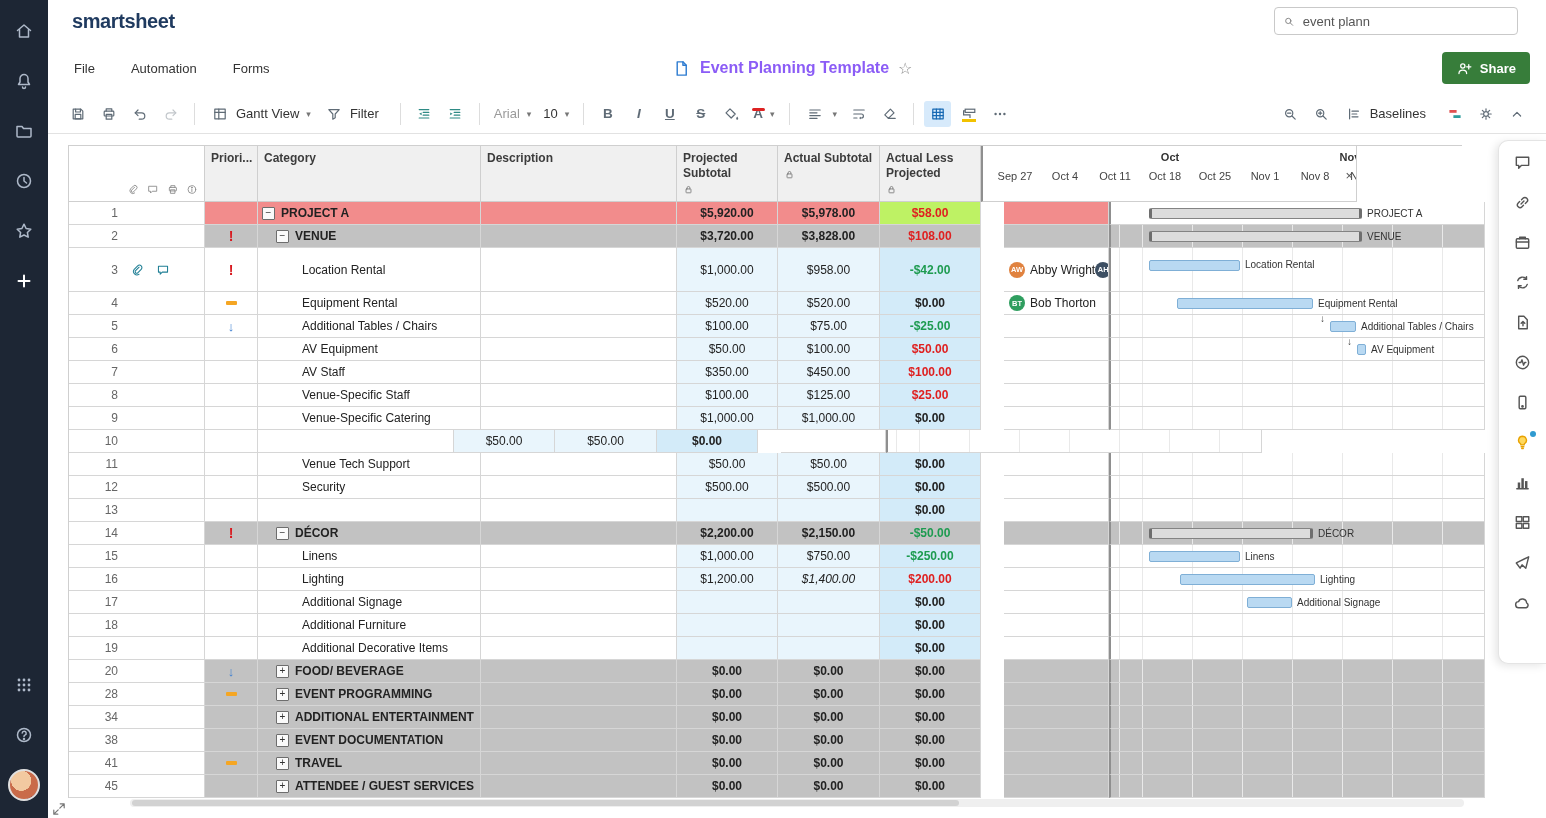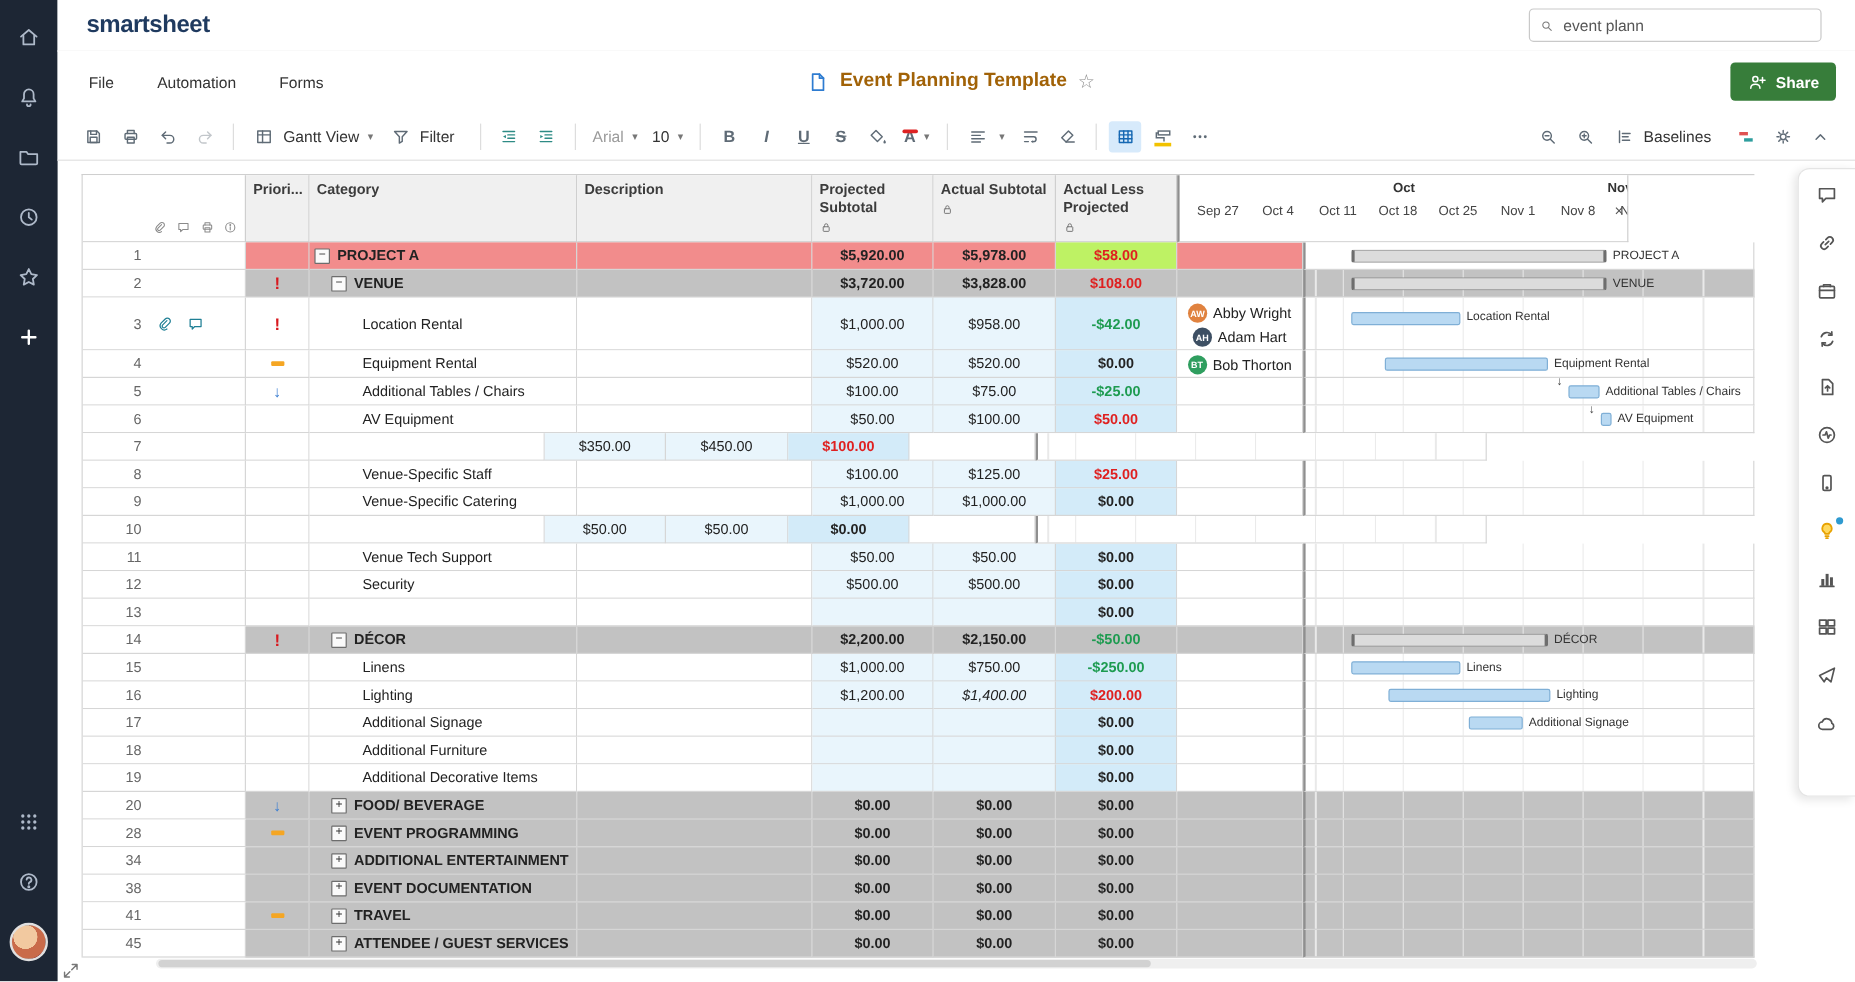--- a/index.html
+++ b/index.html
@@ -20,21 +20,21 @@
   .search svg{width:13px;height:13px;flex:none;}
   .search input{border:0;outline:0;width:100%;font-size:13px;color:#555;font-family:"Liberation Sans",sans-serif;background:transparent;}
 
   
   .menubar{position:absolute;left:48px;top:42px;right:0;height:52px;display:flex;align-items:center;background:#fff;}
   .menu-items{display:flex;gap:36px;margin-left:26px;}
   .menu-item{font-size:13px;color:#333;cursor:pointer;}
   .title-wrap{position:absolute;left:50%;transform:translateX(-52%);display:flex;align-items:center;gap:9px;}
   .sheet-icon{width:19px;height:19px;color:#2e7cd1;}
   .sheet-icon svg{width:19px;height:19px;}
-  .page-title{font-size:16px;font-weight:700;color:#a16207;}
+  .page-title{font-size:16px;font-weight:700;color:#8b5cf6;}
   .fav-star{font-size:16px;color:#8a8a8a;}
   .share-btn{margin-left:auto;margin-right:16px;height:32px;padding:0 14px;background:#377d3a;border:0;border-radius:4px;color:#fff;font-size:13px;font-weight:700;display:flex;align-items:center;gap:7px;cursor:pointer;font-family:"Liberation Sans",sans-serif;}
   .share-btn svg{width:17px;height:17px;}
 
   
   .toolbar{position:absolute;left:48px;top:94px;right:0;height:40px;border-bottom:1px solid #e2e2e2;display:flex;align-items:center;padding:0 14px;box-sizing:border-box;background:#fff;}
   .tbi{width:27px;height:26px;display:flex;align-items:center;justify-content:center;color:#5f6b76;border-radius:3px;cursor:pointer;flex:none;margin:0 2px;}
   .tbi svg{width:16px;height:16px;}
   .tbi.disabled{opacity:.38;}
   .tbi.teal{color:#2e8b85;}
@@ -87,21 +87,21 @@
   .kind-section .c.money,.kind-section .c.diff{font-weight:700;}
   .kind-item .c.money{background:#e9f5fc;}
   .kind-item .c.diff{background:#d3ebf9;}
   .cat{font-size:12px;}
   .kind-project .cat,.kind-section .cat{font-weight:700;}
   .tog{width:11px;height:11px;border:1px solid #6d6d6d;background:#fafafa;color:#333;font-size:10px;line-height:9px;text-align:center;margin-right:6px;flex:none;border-radius:1px;cursor:pointer;}
   .pri-high{color:#d8191f;font-weight:700;font-size:14px;margin:0 auto;}
   .pri-med{width:11px;height:4px;background:#f5a623;border-radius:1px;margin:0 auto;}
   .pri-low{color:#3d7fd1;font-weight:700;font-size:13px;margin:0 auto;}
   .person{display:flex;align-items:center;gap:5px;height:20px;}
-  .assigned-wrap{display:flex;flex-direction:column;justify-content:flex-end;}
+  .assigned-wrap{display:flex;flex-direction:row;justify-content:flex-start;margin-left:23px;}
   .av{width:16px;height:16px;border-radius:50%;color:#fff;font-size:7.5px;font-weight:700;display:flex;align-items:center;justify-content:center;flex:none;}
   .pname{font-size:12px;color:#222;}
 
   .c.gantt-cell{position:relative;padding:0;border-left:2px solid #8f8f8f;background-image:repeating-linear-gradient(90deg,#e9e9e9 0 1px,transparent 1px 50px);background-position:31px 0;}
   .hc.gantthead{border-left:2px solid #8f8f8f;}
   .bar{position:absolute;height:11px;border-radius:2px;box-sizing:border-box;}
   .bar.task{background:#b9d9f2;border:1px solid #7fafd6;}
   .bar.summary{background:#dcdcdc;border:1px solid #838383;border-left:3px solid #6e6e6e;border-right:3px solid #6e6e6e;}
   .bar-label{position:absolute;font-size:10px;color:#333;white-space:nowrap;}
   .dep{position:absolute;font-size:10px;color:#444;font-weight:700;}
@@ -626,20 +626,23 @@
             <div class="bar task" style="left: 246px; width: 9px; top: 6px;"></div>
             <span class="bar-label" style="left: 260px; top: 5.5px;">AV Equipment</span>
             <span class="dep" style="left: 236px; top: -2.5px;">↓</span>
           </div>
         </div>
         <div class="grow kind-item" style="height: 23px;">
           <div class="c gutter" style="width: 136px;">
             <span class="rownum">7</span>
           </div>
           <div class="c priority" style="width: 53px;"></div>
+          <div class="c category" style="width: 223px; padding-left: 44px;">
+            <span class="cat">AV Staff</span>
+          </div>
           <div class="c description" style="width: 196px;"></div>
           <div class="c money" style="width: 101px;">$350.00</div>
           <div class="c money" style="width: 102px;">$450.00</div>
           <div class="c diff red" style="width: 101px;">$100.00</div>
           <div class="c assigned assigned-wrap" style="width: 105px;"></div>
           <div class="c gantt-cell" style="width: 376px;"></div>
         </div>
         <div class="grow kind-item" style="height: 23px;">
           <div class="c gutter" style="width: 136px;">
             <span class="rownum">8</span>

